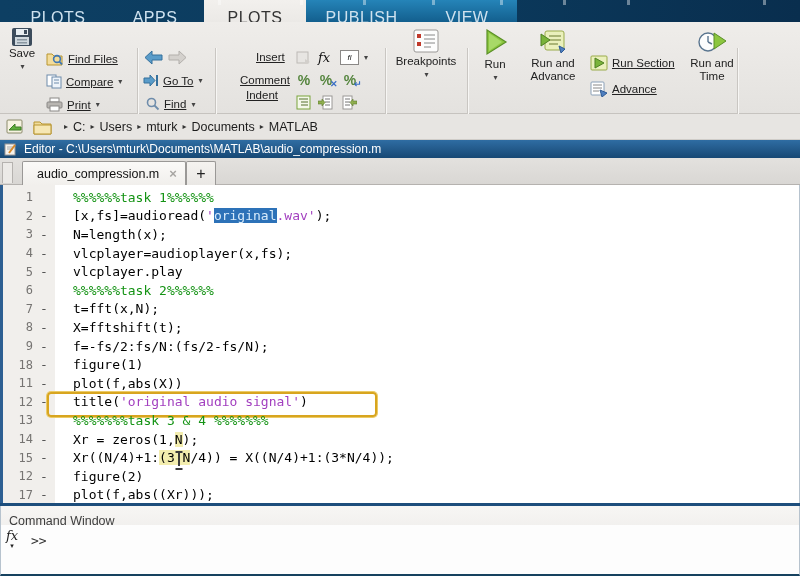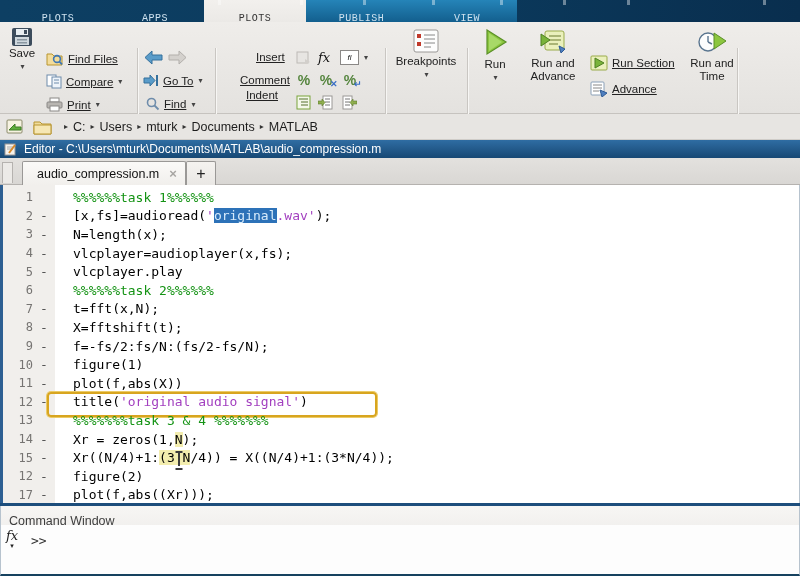--- a/index.html
+++ b/index.html
@@ -6,21 +6,21 @@
   html,body { width:800px; height:576px; overflow:hidden; }
   body { font-family:"Liberation Sans", sans-serif; background:#e6e4e1; }
   #app { position:relative; width:800px; height:576px; background:#e6e4e1; }
 
   
   .tabbar { position:absolute; left:0; top:0; width:800px; height:22px;
     background:linear-gradient(90deg,#0d3f63 0%,#0b3a5d 55%,#092e4e 100%); }
   .lightzone { position:absolute; left:306px; top:0; width:211px; height:22px;
     background:linear-gradient(#2584b8,#135f8e); }
   .rtab { position:absolute; top:0; height:36px; display:flex; align-items:center;
-    justify-content:center; font-size:10px; letter-spacing:.5px; color:#cfe2ef; cursor:default;font-family:Liberation Mono, monospace; }
+    justify-content:center; font-size:16px; letter-spacing:.5px; color:#cfe2ef; cursor:default; }
   .rtab.active { background:linear-gradient(#f2f0ed,#e7e5e2); color:#333; }
   .topfrag { position:absolute; top:0; width:3px; height:5px; background:rgba(255,255,255,.4); }
 
   
   .ribbon { position:absolute; left:0; top:22px; width:800px; height:92px;
     background:linear-gradient(#efedea,#e4e2df); border-bottom:1px solid #c6c3bf; }
   .rbtn { position:absolute; display:flex; align-items:center; gap:4px; font-size:11.5px;
     color:#222; white-space:nowrap; cursor:default; }
   .rbtn .lbl { pointer-events:none;text-decoration:underline; }
   .dd { font-size:8px; color:#444; margin-left:1px; }
@@ -450,21 +450,21 @@
           <span class="ln-num">8</span>
           <span class="ln-dash">-</span>
           <span class="ln-code"><span class="seg-code">X=fftshift(t);</span></span>
         </div>
         <div class="code-line">
           <span class="ln-num">9</span>
           <span class="ln-dash">-</span>
           <span class="ln-code"><span class="seg-code">f=-fs/2:fs/N:(fs/2-fs/N);</span></span>
         </div>
         <div class="code-line">
-          <span class="ln-num">10</span>
+          <span class="ln-num">18</span>
           <span class="ln-dash">-</span>
           <span class="ln-code"><span class="seg-code">figure(1)</span></span>
         </div>
         <div class="code-line">
           <span class="ln-num">11</span>
           <span class="ln-dash">-</span>
           <span class="ln-code"><span class="seg-code">plot(f,abs(X))</span></span>
         </div>
         <div class="code-line">
           <span class="ln-num">12</span>

